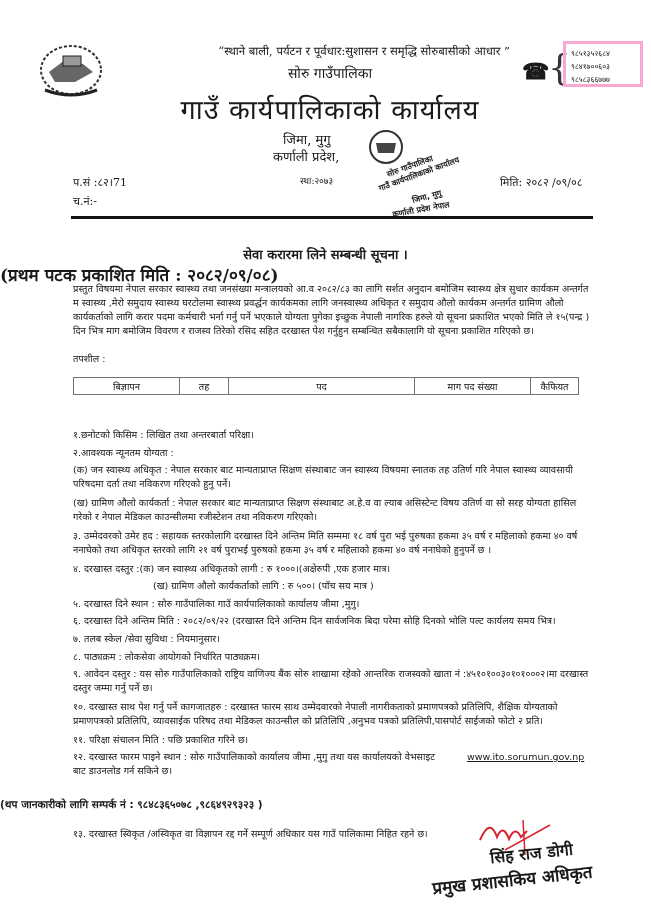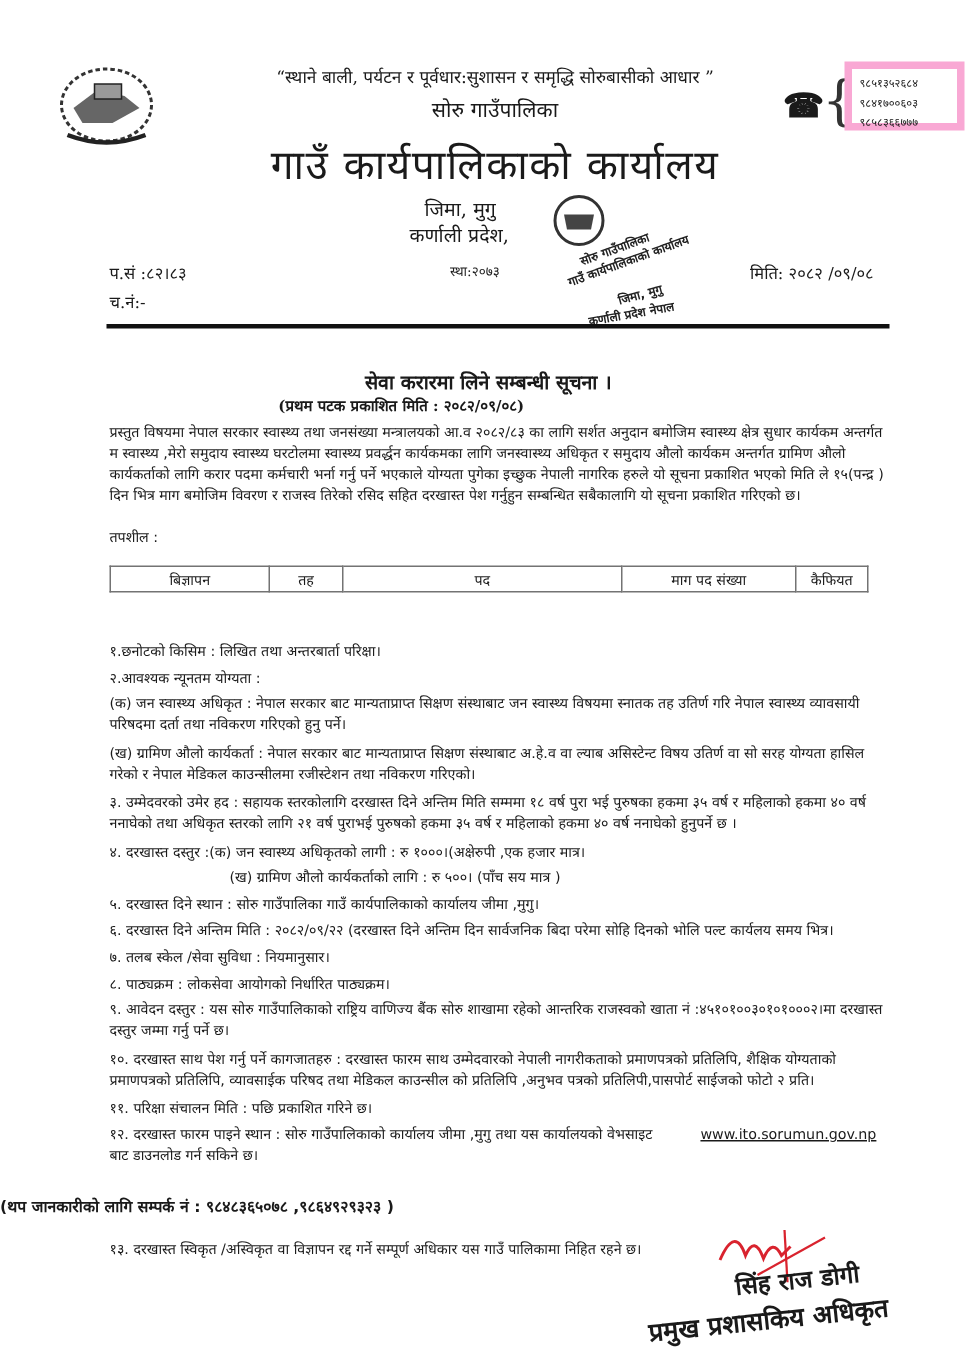--- a/index.html
+++ b/index.html
@@ -1,34 +1,34 @@
 <!DOCTYPE html>
 <html><head>
 <meta charset="utf-8">
 <style>
   html, body { margin:0; padding:0; background:#fff; }
   body { width:651px; height:910px; position:relative; overflow:hidden; font-family:"DejaVu Serif", serif; color:#1a1a1a; }
   .abs { position:absolute; }
   .emblem { left:35px; top:42px; width:72px; height:58px; }
-  .motto { left:150px; top:43px; width:360px; text-align:center; font-size:11.5px; }
+  .motto { left:150px; top:43px; width:360px; text-align:right; font-size:11.5px; }
   .muni { left:150px; top:63px; width:360px; text-align:center; font-size:14px; }
   .office { left:120px; top:90px; width:420px; text-align:center; font-size:27px; letter-spacing:1px; font-family:"DejaVu Sans", sans-serif; }
   .phone-icon { left:522px; top:58px; font-size:22px; font-weight:bold; }
   .phone-brace { left:548px; top:50px; font-size:36px; line-height:36px; font-weight:100; color:#333; }
-  .phone-box { left:563px; top:41px; width:80px; height:46px; border:5px solid #f9a8d4; padding:3px 5px; box-sizing:border-box; font-size:7.5px; line-height:13px; font-family:"DejaVu Sans", sans-serif; }
+  .phone-box { left:563px; top:41px; width:80px; height:46px; border:3px solid #f9a8d4; padding:3px 5px; box-sizing:border-box; font-size:7.5px; line-height:13px; font-family:"DejaVu Sans", sans-serif; }
   .addr1 { left:283px; top:130px; font-size:13px; }
   .addr2 { left:273px; top:147px; font-size:13px; }
   .stamp { left:358px; top:125px; width:130px; height:95px; }
   .ref { left:73px; top:174px; font-size:11px; }
   .chno { left:73px; top:193px; font-size:11px; }
   .estd { left:300px; top:174px; font-size:9px; }
   .date { left:500px; top:174px; font-size:11px; }
   .rule { left:71px; top:216px; width:522px; height:3px; background:#111; }
   .title { left:0; top:245px; width:651px; text-align:center; font-size:13px; font-weight:bold; }
-  .subtitle { left:0; top:263px; width:535px; text-align:center; font-size:10px; font-weight:bold; }
+  .subtitle { left:0; top:263px; width:535px; text-align:left; font-size:17px; font-weight:bold; }
   .body-text { left:73px; width:520px; font-size:9.5px; line-height:14px; font-family:"DejaVu Sans", sans-serif; }
   table.posts { position:absolute; left:73px; top:377px; width:506px; border-collapse:collapse; font-size:9.5px; font-family:"DejaVu Sans", sans-serif; }
   table.posts td, table.posts th { border:1px solid #737373; padding:1px 5px; height:14px; font-weight:normal; }
   table.posts th { text-align:center; }
   .contact { left:0; top:797px; width:539px; text-align:left; font-size:10.5px; font-weight:bold; font-family:"DejaVu Sans", sans-serif; }
   .sig-scribble { left:475px; top:815px; width:80px; height:40px; }
   .sig-name { left:490px; top:842px; font-size:16px; font-weight:bold; transform:rotate(-6deg); }
   .sig-title { left:432px; top:868px; font-size:17px; font-weight:bold; transform:rotate(-6deg); }
   .link { text-decoration:underline;margin-left:29px; }
   .indent { padding-left:80px; }
@@ -61,21 +61,21 @@
   <circle cx="28" cy="22" r="16" fill="none" stroke="#333" stroke-width="2"></circle>
   <path d="M18 18 L38 18 L36 28 L20 28 Z" fill="#444"></path>
   <g font-family="DejaVu Sans, sans-serif" font-size="8" fill="#222" font-weight="bold">
     <text x="30" y="52" transform="rotate(-20 30 52)">सोरु गाउँपालिका</text>
     <text x="22" y="66" transform="rotate(-20 22 66)">गाउँ कार्यपालिकाको कार्यालय</text>
     <text x="55" y="78" transform="rotate(-15 55 78)">जिमा, मुगु</text>
     <text x="35" y="92" transform="rotate(-10 35 92)">कर्णाली प्रदेश नेपाल</text>
   </g>
 </svg>
 
-<div class="abs ref">प.सं :८२।८३</div>
+<div class="abs ref">प.सं :८२।71</div>
 <div class="abs chno">च.नं:-</div>
 <div class="abs estd">स्था:२०७३</div>
 <div class="abs date">मिति: २०८२ /०९/०८</div>
 <div class="abs rule"></div>
 
 <div class="abs title">सेवा करारमा लिने सम्बन्धी सूचना ।</div>
 <div class="abs subtitle">(प्रथम पटक प्रकाशित मिति : २०८२/०९/०८)</div>
 
 <div class="abs body-text" style="top:282px;">प्रस्तुत विषयमा नेपाल सरकार स्वास्थ्य तथा जनसंख्या मन्त्रालयको आ.व २०८२/८३ का लागि सर्शत अनुदान बमोजिम स्वास्थ्य क्षेत्र सुधार कार्यकम अन्तर्गत म स्वास्थ्य ,मेरो समुदाय स्वास्थ्य घरटोलमा स्वास्थ्य प्रवर्द्धन कार्यकमका लागि जनस्वास्थ्य अधिकृत र समुदाय औलो कार्यकम अन्तर्गत ग्रामिण औलो कार्यकर्ताको लागि करार पदमा कर्मचारी भर्ना गर्नु पर्ने भएकाले योग्यता पुगेका इच्छुक नेपाली नागरिक हरुले यो सूचना प्रकाशित भएको मिति ले १५(पन्द्र ) दिन भित्र माग बमोजिम विवरण र राजस्व तिरेको रसिद सहित दरखास्त पेश गर्नुहुन सम्बन्धित सबैकालागि यो सूचना प्रकाशित गरिएको छ।</div>
 <div class="abs body-text" style="top:352px;">तपशील :</div>

